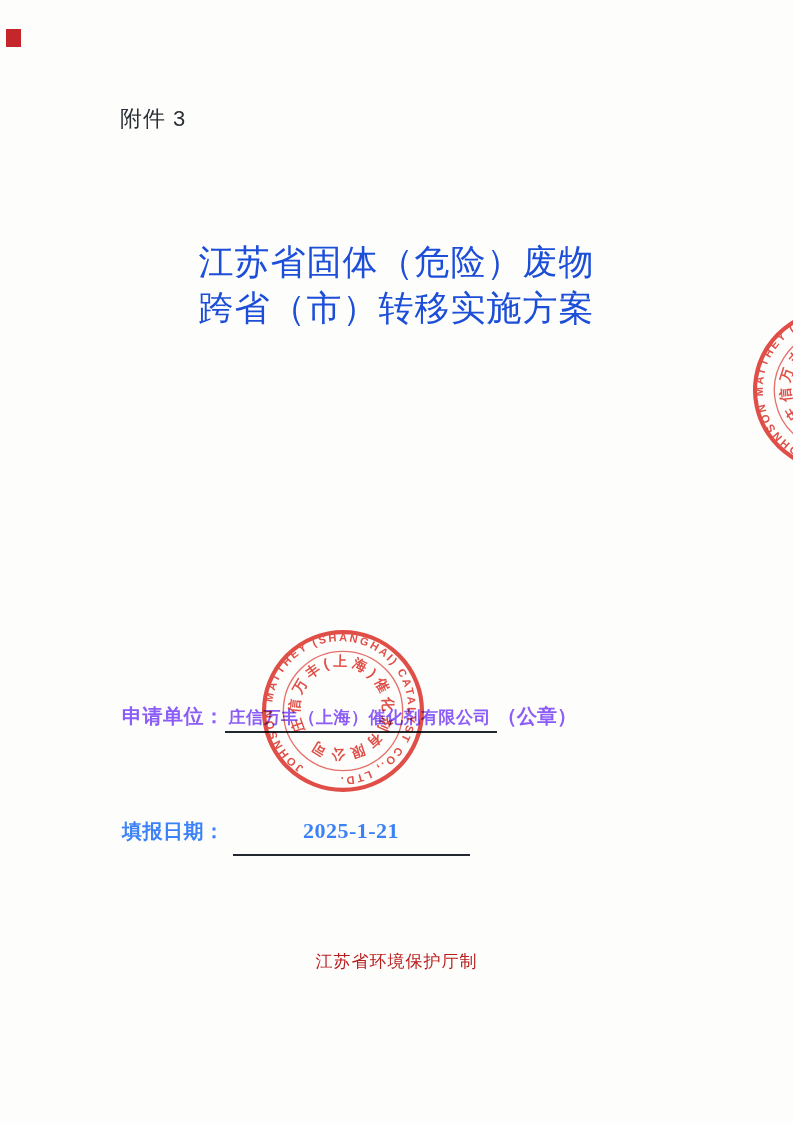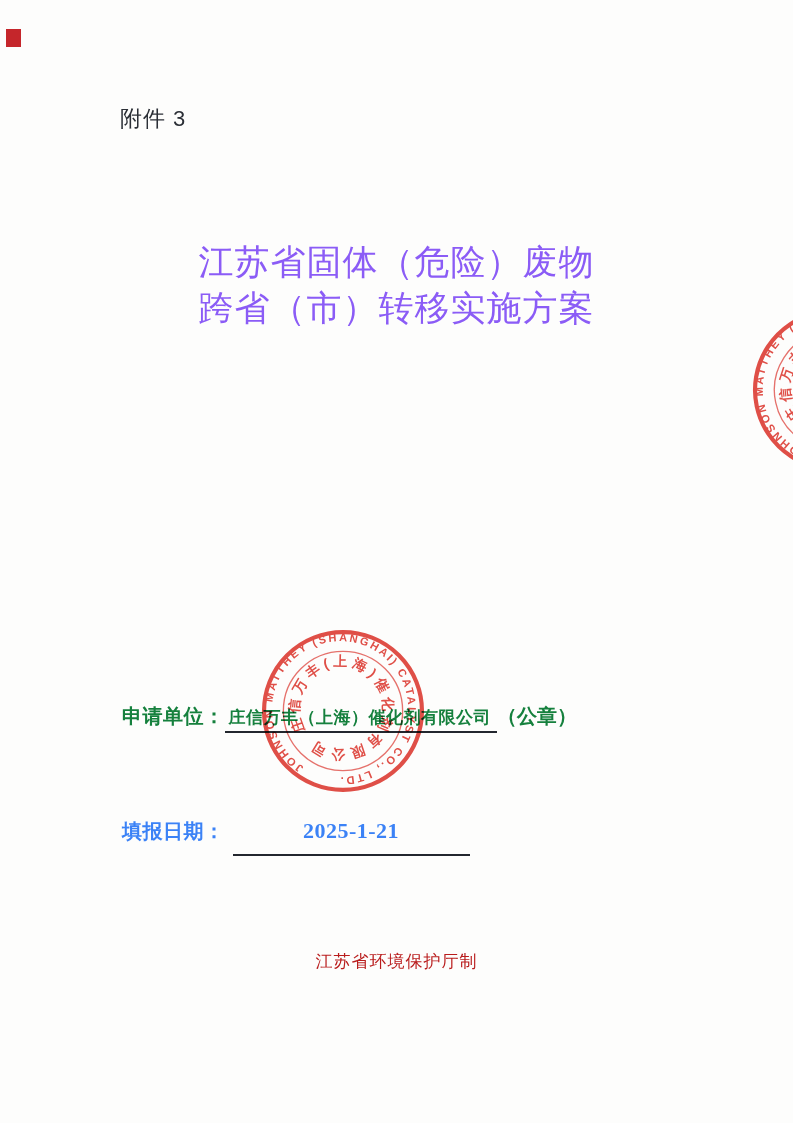--- a/index.html
+++ b/index.html
@@ -27,30 +27,30 @@
     letter-spacing: 1px;
   }
   .doc-title {
     position: absolute;
     left: 0; top: 240px;
     width: 793px;
     text-align: center;
     font-size: 35px;
     line-height: 46px;
     letter-spacing: 1px;
-    color: #8b5cf6;
+    color: #1d4ed8;
     font-family: "Liberation Serif", serif;
   }
   .applicant-line {
     position: absolute;
     left: 122px; top: 703px;
     display: flex;
     align-items: baseline;
     white-space: nowrap;
-    color: #15803d;
+    color: #8b5cf6;
   }
   .field-label {
     font-family: "Liberation Sans", sans-serif;
     font-weight: bold;
     font-size: 20px;
     letter-spacing: 0.5px;
   }
   .applicant-company {
     font-family: "Liberation Sans", sans-serif;
     font-weight: bold;

